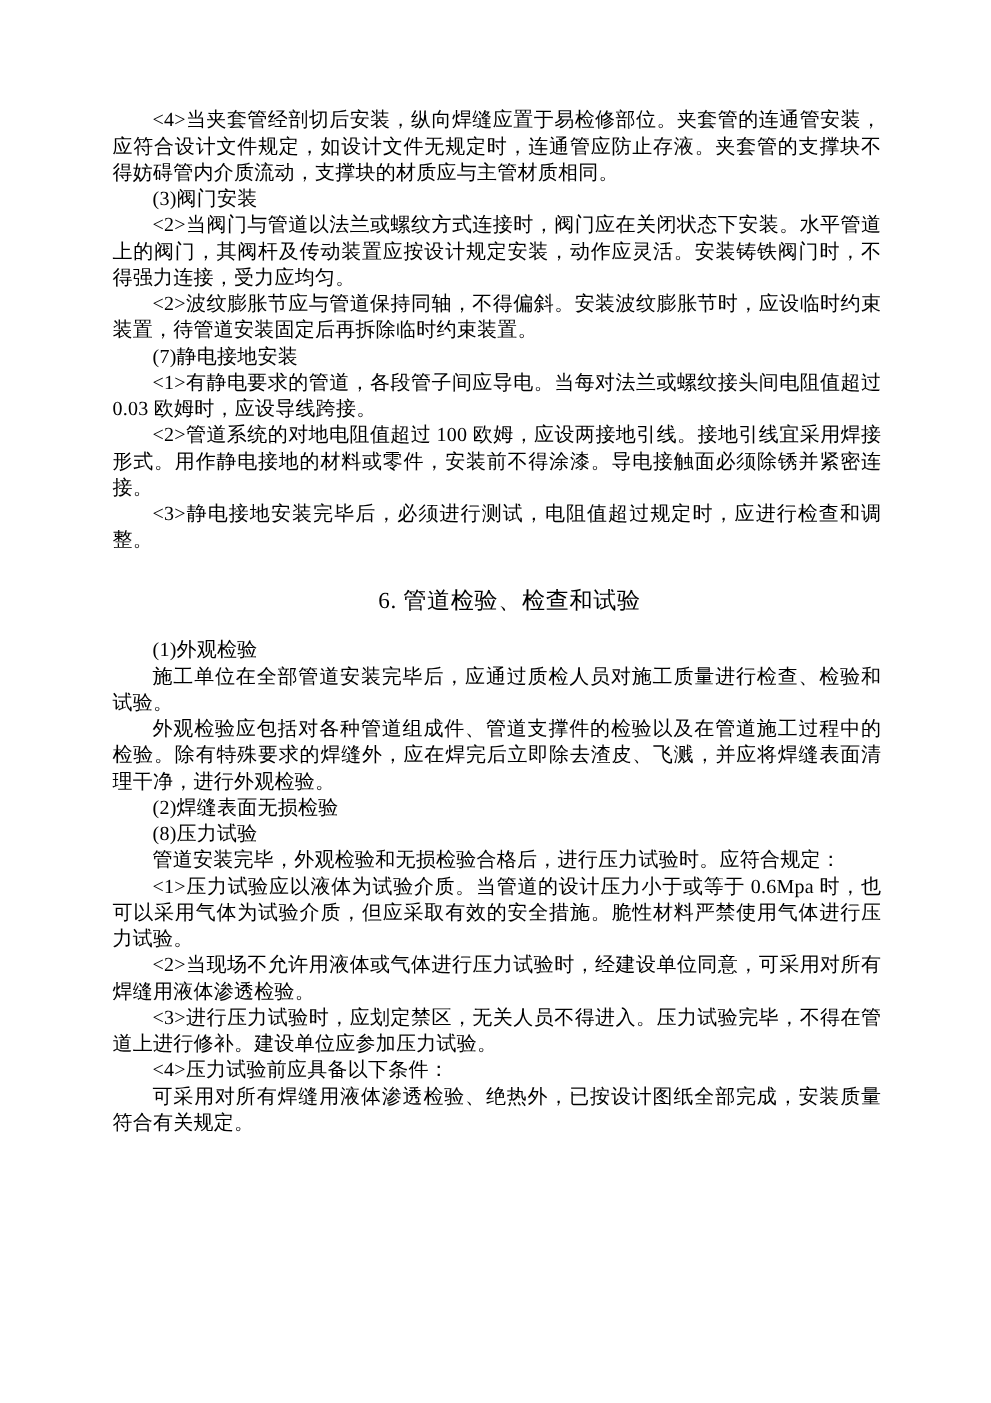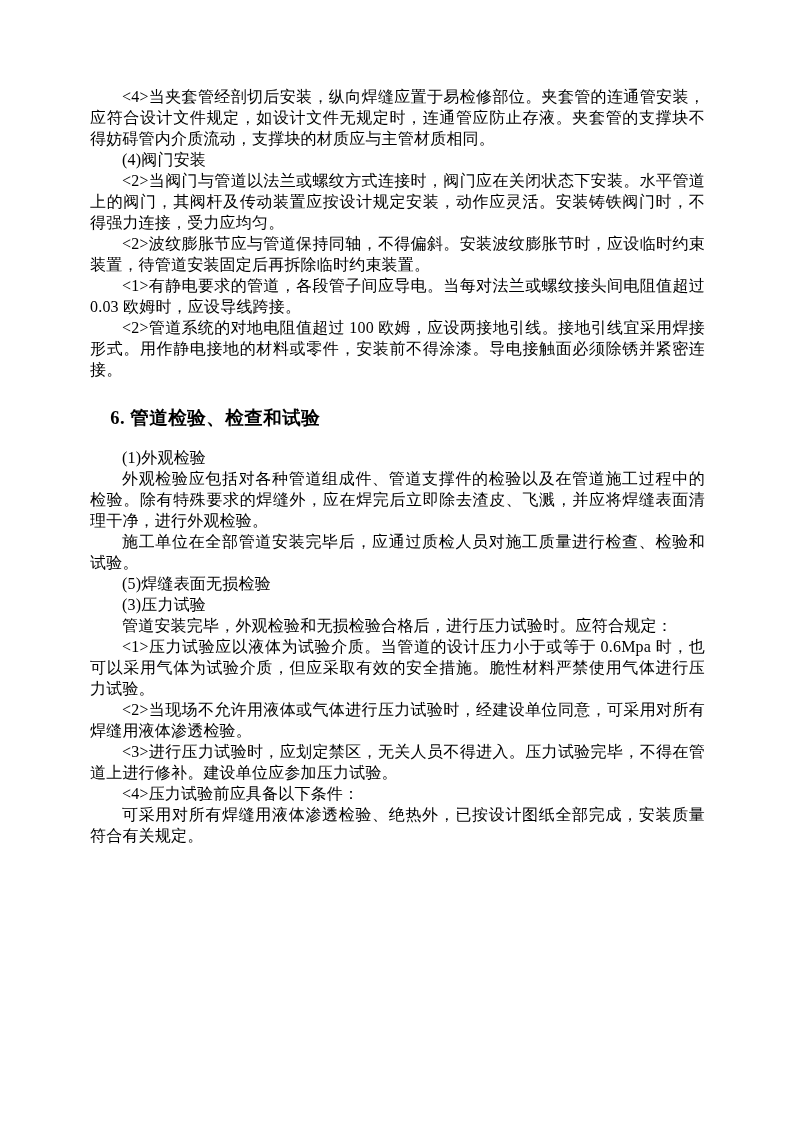--- a/index.html
+++ b/index.html
@@ -27,42 +27,45 @@
     line-height: 21px;
     text-align: justify;
     text-indent: 2em;
     letter-spacing: 0.2px;
     word-break: break-all;
   }
   .section-heading {
     margin: 26px 0 16px 0;
     font-size: 18.5px;
     line-height: 25px;
-    font-weight: bold;
+    font-weight: normal;
     text-indent: 1.1em;
     letter-spacing: 0.5px;
+    text-align: center;
   }
 </style>
 </head>
 <body>
 
 <div class="page">
   <p class="para">&lt;4&gt;当夹套管经剖切后安装，纵向焊缝应置于易检修部位。夹套管的连通管安装，应符合设计文件规定，如设计文件无规定时，连通管应防止存液。夹套管的支撑块不得妨碍管内介质流动，支撑块的材质应与主管材质相同。</p>
-  <p class="para">(4)阀门安装</p>
+  <p class="para">(3)阀门安装</p>
   <p class="para">&lt;2&gt;当阀门与管道以法兰或螺纹方式连接时，阀门应在关闭状态下安装。水平管道上的阀门，其阀杆及传动装置应按设计规定安装，动作应灵活。安装铸铁阀门时，不得强力连接，受力应均匀。</p>
   <p class="para">&lt;2&gt;波纹膨胀节应与管道保持同轴，不得偏斜。安装波纹膨胀节时，应设临时约束装置，待管道安装固定后再拆除临时约束装置。</p>
+  <p class="para">(7)静电接地安装</p>
   <p class="para">&lt;1&gt;有静电要求的管道，各段管子间应导电。当每对法兰或螺纹接头间电阻值超过0.03 欧姆时，应设导线跨接。</p>
   <p class="para">&lt;2&gt;管道系统的对地电阻值超过 100 欧姆，应设两接地引线。接地引线宜采用焊接形式。用作静电接地的材料或零件，安装前不得涂漆。导电接触面必须除锈并紧密连接。</p>
+  <p class="para">&lt;3&gt;静电接地安装完毕后，必须进行测试，电阻值超过规定时，应进行检查和调整。</p>
 
   <h2 class="section-heading">6. 管道检验、检查和试验</h2>
 
   <p class="para">(1)外观检验</p>
+  <p class="para">施工单位在全部管道安装完毕后，应通过质检人员对施工质量进行检查、检验和试验。</p>
   <p class="para">外观检验应包括对各种管道组成件、管道支撑件的检验以及在管道施工过程中的检验。除有特殊要求的焊缝外，应在焊完后立即除去渣皮、飞溅，并应将焊缝表面清理干净，进行外观检验。</p>
-  <p class="para">施工单位在全部管道安装完毕后，应通过质检人员对施工质量进行检查、检验和试验。</p>
-  <p class="para">(5)焊缝表面无损检验</p>
-  <p class="para">(3)压力试验</p>
+  <p class="para">(2)焊缝表面无损检验</p>
+  <p class="para">(8)压力试验</p>
   <p class="para">管道安装完毕，外观检验和无损检验合格后，进行压力试验时。应符合规定：</p>
   <p class="para">&lt;1&gt;压力试验应以液体为试验介质。当管道的设计压力小于或等于 0.6Mpa 时，也可以采用气体为试验介质，但应采取有效的安全措施。脆性材料严禁使用气体进行压力试验。</p>
   <p class="para">&lt;2&gt;当现场不允许用液体或气体进行压力试验时，经建设单位同意，可采用对所有焊缝用液体渗透检验。</p>
   <p class="para">&lt;3&gt;进行压力试验时，应划定禁区，无关人员不得进入。压力试验完毕，不得在管道上进行修补。建设单位应参加压力试验。</p>
   <p class="para">&lt;4&gt;压力试验前应具备以下条件：</p>
   <p class="para">可采用对所有焊缝用液体渗透检验、绝热外，已按设计图纸全部完成，安装质量符合有关规定。</p>
 </div>
 
 </body></html>

